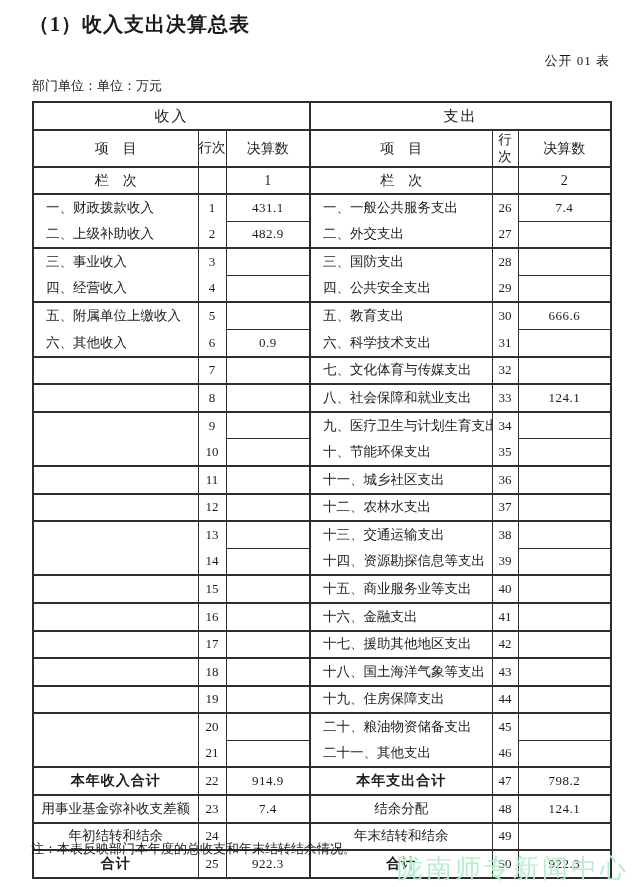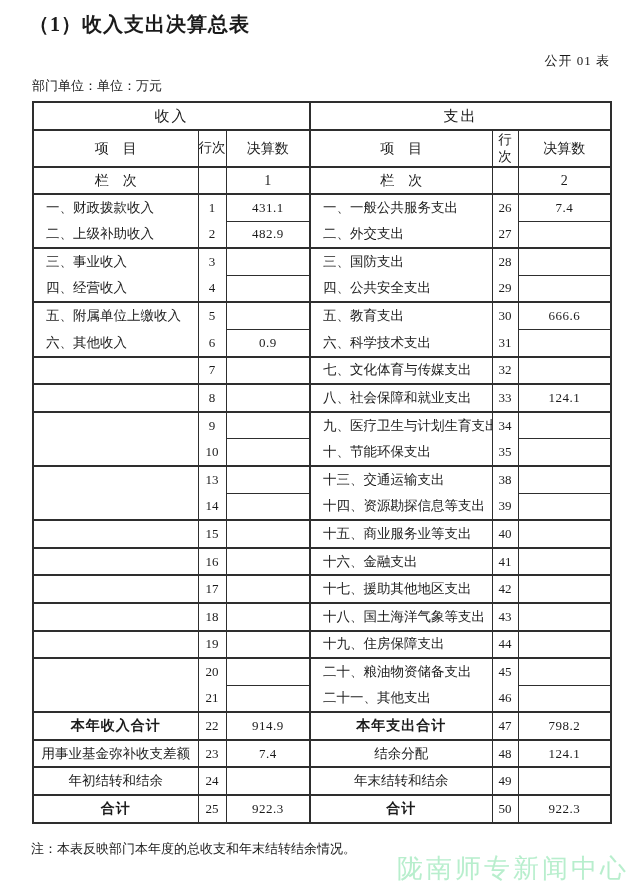--- a/index.html
+++ b/index.html
@@ -194,20 +194,36 @@
           <td class="c-val"></td>
         </tr>
         <tr class="full">
           <td class="c-item"></td>
           <td class="c-line">10</td>
           <td class="c-val"></td>
           <td class="c-item mid">十、节能环保支出</td>
           <td class="c-line">35</td>
           <td class="c-val"></td>
         </tr>
+        <tr class="full">
+          <td class="c-item"></td>
+          <td class="c-line">11</td>
+          <td class="c-val"></td>
+          <td class="c-item mid">十一、城乡社区支出</td>
+          <td class="c-line">36</td>
+          <td class="c-val"></td>
+        </tr>
+        <tr class="full">
+          <td class="c-item"></td>
+          <td class="c-line">12</td>
+          <td class="c-val"></td>
+          <td class="c-item mid">十二、农林水支出</td>
+          <td class="c-line">37</td>
+          <td class="c-val"></td>
+        </tr>
         <tr class="partial">
           <td class="c-item"></td>
           <td class="c-line">13</td>
           <td class="c-val"></td>
           <td class="c-item mid">十三、交通运输支出</td>
           <td class="c-line">38</td>
           <td class="c-val"></td>
         </tr>
         <tr class="full">
           <td class="c-item"></td>

